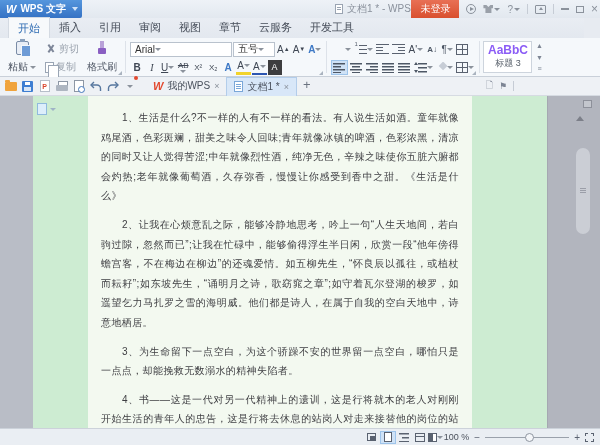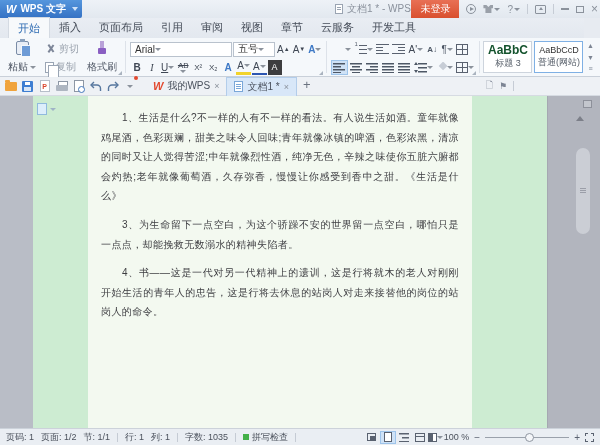--- a/index.html
+++ b/index.html
@@ -80,21 +80,21 @@
   .i-spacing { background-image:linear-gradient(#4e5866 0 0),linear-gradient(#4e5866 0 0),linear-gradient(#4e5866 0 0); background-size:9px 1.5px,9px 1.5px,9px 1.5px; background-position:4px 1px,4px 5px,4px 9px; position:relative; }
   .i-spacing:before { content:""; position:absolute; left:0; top:0; border-left:2px solid transparent; border-right:2px solid transparent; border-bottom:3px solid #4e5866; }
   .i-spacing:after { content:""; position:absolute; left:0; bottom:0; border-left:2px solid transparent; border-right:2px solid transparent; border-top:3px solid #4e5866; }
   .i-bucket { width:11px; height:11px; background:#c7cdd6; clip-path:polygon(20% 40%,60% 0,100% 40%,60% 80%); position:relative; }
   .i-sort { font-size:8px; color:#4e5866; font-weight:bold; }
   .i-pilcrow { font-size:10px; color:#4e5866; }
   
   .styles { display:flex; align-items:center; gap:2px; margin-left:2px; }
   .stcard { width:49px; height:32px; background:#fff; border:1px solid #cdd4dd; display:flex; flex-direction:column; align-items:center; justify-content:center; }
   .stcard.sel { border:1px solid #7fb0e4; }
-  .st-prev1 { font-size:12px; font-weight:bold; color:#14532d; line-height:13px; }
+  .st-prev1 { font-size:12px; font-weight:bold; color:#8b5cf6; line-height:13px; }
   .st-prev { font-size:9px; color:#333; line-height:11px; }
   .st-label { font-size:9px; color:#555d68; }
   .st-scroll { display:flex; flex-direction:column; justify-content:space-between; height:32px; }
   .st-scroll span { font-size:7px; color:#7d8594; line-height:9px; text-align:center; width:10px; }
   .corner { position:absolute; right:2px; bottom:1px; width:0; height:0; border-left:4px solid transparent; border-top:4px solid #aab3bf; transform:rotate(90deg); }
 
   
   .tabrow { position:absolute; top:77px; left:0; right:0; height:19px; background:#eef1f5; border-bottom:1px solid #d6dbe2; display:flex; align-items:center; }
   .qat { display:flex; align-items:center; gap:4px; padding:0 4px 0 4px; }
   .q-ic { width:13px; height:13px; display:flex; align-items:center; justify-content:center; }
@@ -193,21 +193,20 @@
       <span class="vsep"></span>
       <span class="min-bar"></span>
       <span class="max-box"></span>
       <span class="close-x">×</span>
     </div>
   </div>
 
   <div class="menubar">
     <span class="mtab active">开始</span>
     <span class="mtab">插入</span>
-    <span class="mtab">页面布局</span>
     <span class="mtab">引用</span>
     <span class="mtab">审阅</span>
     <span class="mtab">视图</span>
     <span class="mtab">章节</span>
     <span class="mtab">云服务</span>
     <span class="mtab">开发工具</span>
   </div>
 
   <div class="ribbon">
 
@@ -368,24 +367,20 @@
       </div>
       <span class="corner"></span>
     </div>
     <div class="rsep"></div>
 
     <div class="styles">
       <div class="stcard">
         <span class="st-prev1">AaBbC</span>
         <span class="st-label">标题 3</span>
       </div>
-      <div class="stcard sel">
-        <span class="st-prev">AaBbCcD</span>
-        <span class="st-label">普通(网站)</span>
-      </div>
       <div class="st-scroll">
         <span>▲</span>
         <span>▼</span>
         <span>≡</span>
       </div>
 
     </div>
   </div>
 
   <div class="tabrow">
@@ -442,50 +437,38 @@
         <span class="mag"></span>
         <input class="cmd-search" type="text" placeholder="点此查找命令" style="">
       </div>
     </div>
   </div>
 
   <div class="docarea">
     <div class="page">
       <div class="textblock">
         <p>1、生活是什么?不一样的人有不一样的看法。有人说生活如酒。童年就像鸡尾酒，色彩斑斓，甜美之味令人回味;青年就像冰镇的啤酒，色彩浓黑，清凉的同时又让人觉得苦涩;中年就像烈性酒，纯净无色，辛辣之味使你五脏六腑都会灼热;老年就像葡萄酒，久存弥香，慢慢让你感受到香中之甜。《生活是什么》</p>
+        <p>2、让我在心烦意乱之际，能够冷静地思考，吟上一句“人生天地间，若白驹过隙，忽然而已”;让我在忙碌中，能够偷得浮生半日闲，欣赏一段“他年傍得蟾宫客，不在梅边在柳边”的还魂爱情。如五柳先生，“怀良辰以孤往，或植杖而耘耔”;如东坡先生，“诵明月之诗，歌窈窕之章”;如守着瓦尔登湖的梭罗，如遥望乞力马扎罗之雪的海明威。他们都是诗人，在属于自我的空白天地中，诗意地栖居。</p>
         <p>3、为生命留下一点空白，为这个骄躁不安的世界留一点空白，哪怕只是一点点，却能挽救无数溺水的精神失陷者。</p>
         <p>4、书——这是一代对另一代精神上的遗训，这是行将就木的老人对刚刚开始生活的青年人的忠告，这是行将去休息的站岗人对走来接替他的岗位的站岗人的命令。</p>
 
       </div>
     </div>
     <div class="pagetool">
       <span class="pt-doc"></span>
       <span class="pt-caret"></span>
     </div>
     <div class="scrollzone">
       <span class="sz-ico"></span>
       <span class="sz-up"></span>
       <span class="sz-thumb"></span>
     </div>
   </div>
 
   <div class="statusbar">
-    <div class="sb-left">
-      <span>页码: 1</span>
-      <span>页面: 1/2</span>
-      <span>节: 1/1</span>
-      <span class="sb-sep"></span>
-      <span>行: 1</span>
-      <span>列: 1</span>
-      <span class="sb-sep"></span>
-      <span>字数: 1035</span>
-      <span class="sb-sep"></span>
-      <span><span class="spell-dot"></span><span>拼写检查</span></span>
-      <span class="sb-sep"></span>
-    </div>
     <div class="sb-right">
       <span class="v-ic">
           <span class="vi-full"></span>
         </span>
       <span class="v-ic active">
           <span class="vi-page"></span>
         </span>
       <span class="v-ic">
           <span class="vi-outline"></span>
         </span>

